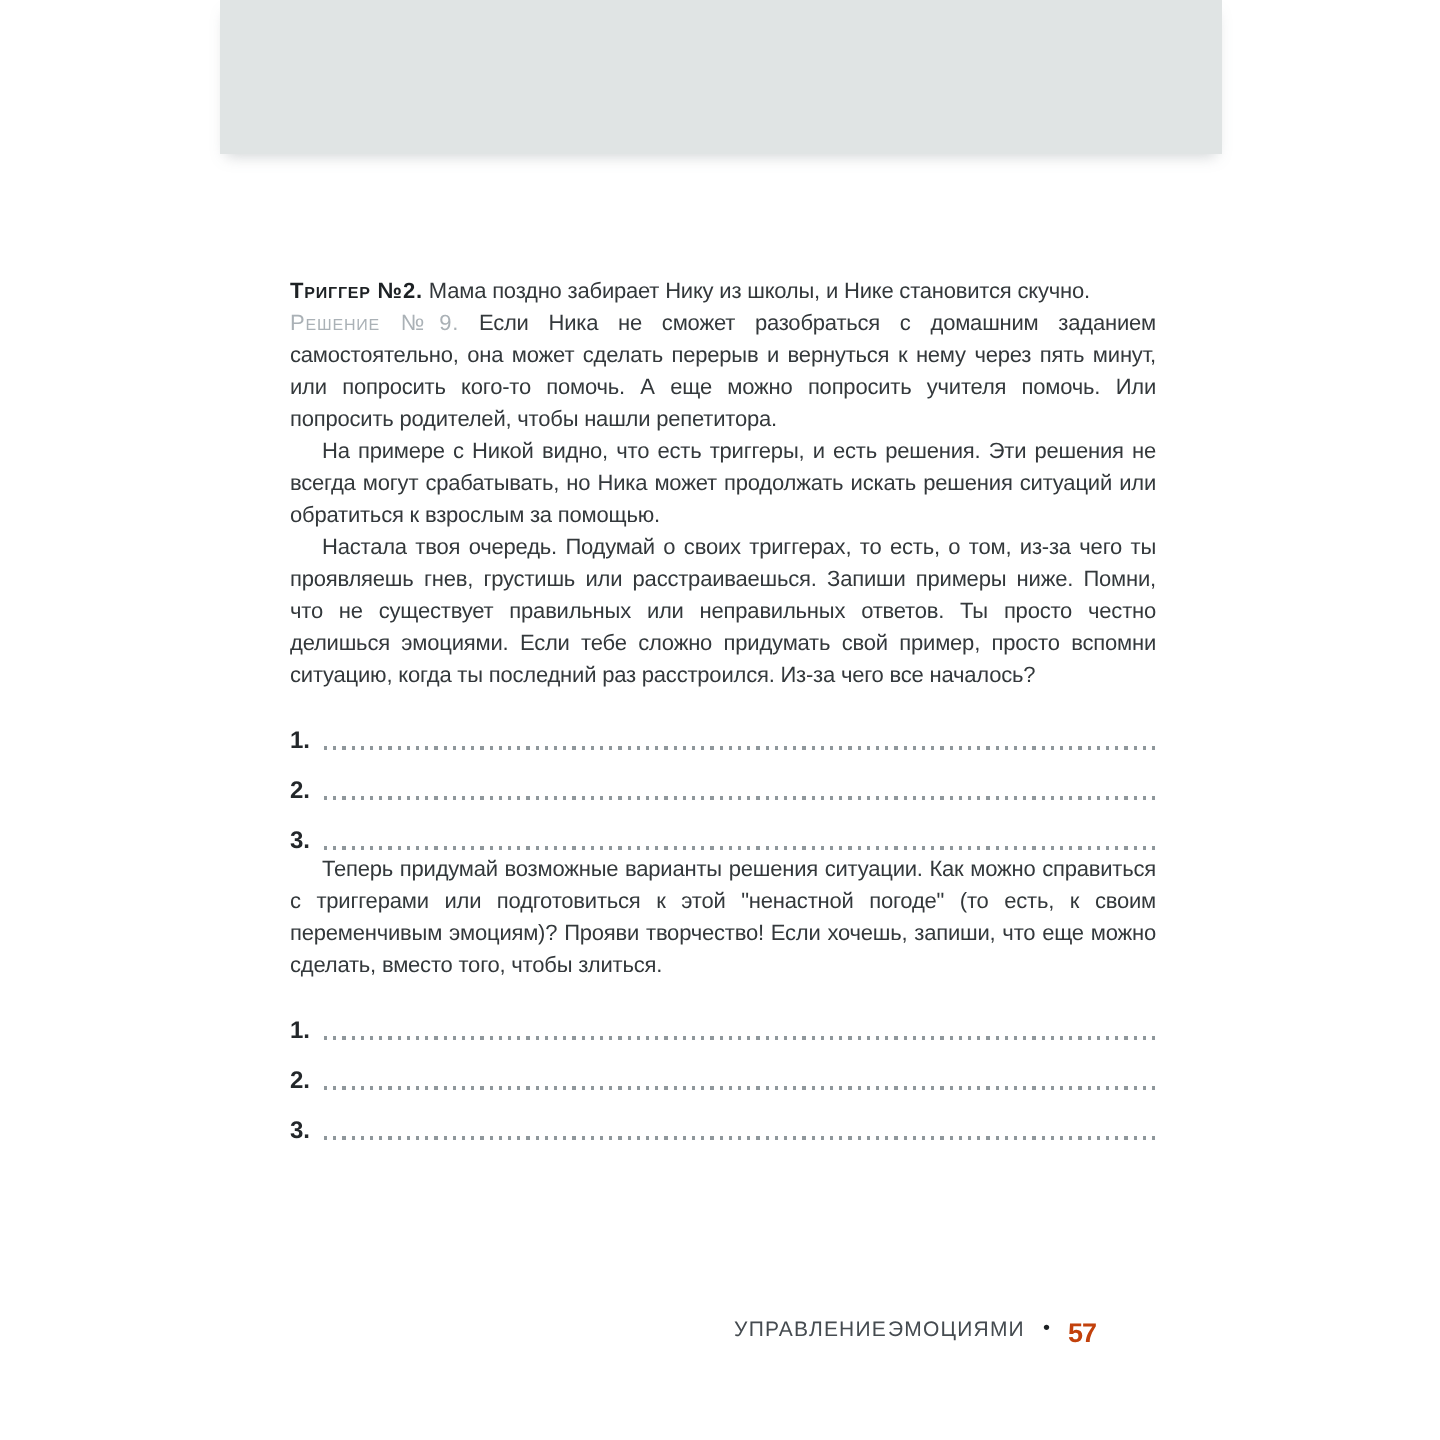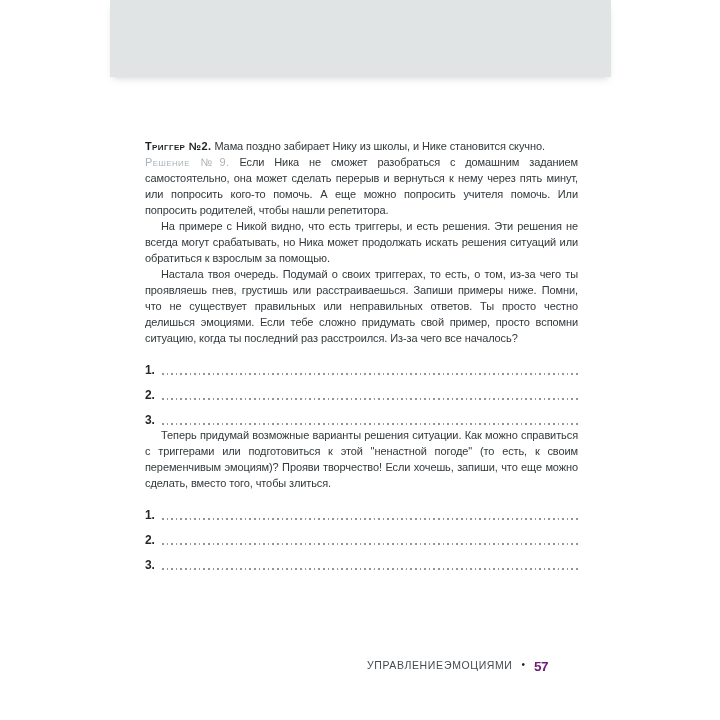--- a/index.html
+++ b/index.html
@@ -33,21 +33,21 @@
   }
   .footer {
     position:absolute; top:659px; right:172px;
     display:flex; align-items:flex-start; gap:9px;
   }
   .running-head {
     font-size:10.5px; color:#454b50; letter-spacing:0.6px; word-spacing:-3px;
   }
   .bullet { font-size:10px; color:#1d2124; }
   .page-number {
-    font-weight:700; font-size:13.5px; color:#701a75; letter-spacing:-0.5px;
+    font-weight:700; font-size:13.5px; color:#c2410c; letter-spacing:-0.5px;
   }
 </style>
 </head>
 <body>
 
 <div class="page">
 
   <div class="band"></div>
 
   <div class="content">

